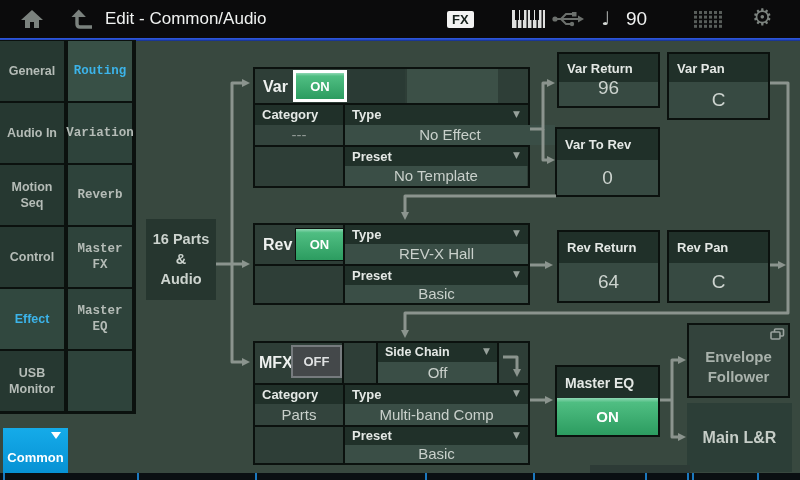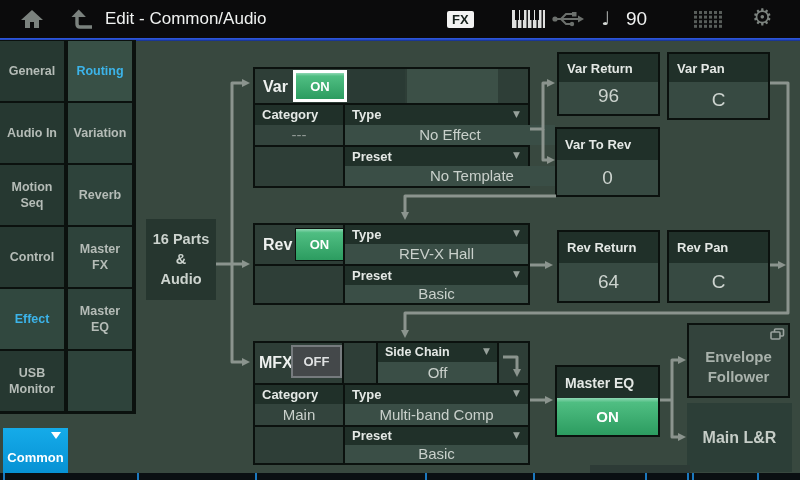--- a/index.html
+++ b/index.html
@@ -11,21 +11,21 @@
   #blueline{position:absolute;left:0;top:38px;width:800px;height:3px;
             background:linear-gradient(180deg,#2f5ae0 0%,#2347c2 60%,#132a7a 100%);}
   .tb-title{color:#f0f2f1;font-size:17px;line-height:38px;}
   .fx-badge{background:#f2f2f2;color:#16201c;font-weight:bold;font-size:13px;
             border-radius:2px;padding:1px 5px;line-height:15px;}
   .glyphfont{font-family:"DejaVu Sans",sans-serif;}
   
   .tab{position:absolute;width:64px;height:60px;display:flex;align-items:center;justify-content:center;
        text-align:center;font-size:12.5px;font-weight:bold;color:#b5bcb7;white-space:pre-line;line-height:16px;}
   .tab.c1{background:#263831;}
-  .tab.c2{background:#2e433b;}
+  .tab.c2{background:#2e433b;font-family:Liberation Mono, monospace;}
   .tab.c1.sel{background:#31483f;color:#3cb4ea;}
   .tab.c2.sel{background:#385046;color:#3cb4ea;}
   #sidebar-bg{position:absolute;left:0;top:40px;width:136px;height:374px;background:#0b110e;}
   
   .box{position:absolute;background:#2e3e37;border:2px solid #0b110e;box-sizing:border-box;}
   .hdr{position:absolute;background:#203029;color:#e4e8e5;font-weight:bold;font-size:13px;
        padding-left:7px;box-sizing:border-box;overflow:hidden;white-space:nowrap;}
   .val{position:absolute;background:#3a4e46;color:#c9d0cb;font-size:15px;text-align:center;overflow:hidden;white-space:nowrap;}
   .mut{color:#8f9894;}
   .vdiv{position:absolute;background:#0b110e;width:2px;}
@@ -165,21 +165,21 @@
     <div class="hdiv" style="left:0;top:34px;width:273px;"></div>
     <div class="hdr" style="left:0;top:36px;width:88px;height:20px;line-height:20px;">Category</div>
     <div class="val mut" style="left:0;top:56px;width:88px;height:20px;line-height:20px;background:#33443d;">---</div>
     <div class="vdiv" style="left:88px;top:36px;height:81px;"></div>
     <div class="hdr" style="left:90px;top:36px;width:183px;height:20px;line-height:20px;">Type</div>
     <span class="tri" style="left:258px;top:41px;">▼</span>
     <div class="val" style="left:90px;top:56px;width:210px;height:20px;line-height:20px;">No Effect</div>
     <div class="hdiv" style="left:0;top:76px;width:273px;"></div>
     <div class="hdr" style="left:90px;top:78px;width:183px;height:19px;line-height:19px;">Preset</div>
     <span class="tri" style="left:258px;top:82px;">▼</span>
-    <div class="val" style="left:90px;top:97px;width:182px;height:20px;line-height:20px;padding-left:36px;">No Template</div>
+    <div class="val" style="left:90px;top:97px;width:182px;height:20px;line-height:20px;">No Template</div>
   </div>
 
   <div class="box" style="left:253px;top:223px;width:277px;height:82px;">
     <div class="fxlabel" style="left:8px;top:11px;">Rev</div>
     <div class="onbtn" style="left:40px;top:3px;width:49px;height:33px;">ON</div>
     <div class="vdiv" style="left:88px;top:0;height:78px;"></div>
     <div class="hdr" style="left:90px;top:0;width:183px;height:19px;line-height:19px;">Type</div>
     <span class="tri" style="left:258px;top:4px;">▼</span>
     <div class="val" style="left:90px;top:19px;width:183px;height:20px;line-height:20px;">REV-X Hall</div>
     <div class="hdiv" style="left:0;top:39px;width:273px;"></div>
@@ -192,32 +192,32 @@
     <div class="fxlabel" style="left:4px;top:11px;">MFX</div>
     <div class="offbtn" style="left:36px;top:2px;width:51px;height:33px;">OFF</div>
     <div class="vdiv" style="left:87px;top:0;height:40px;"></div>
     <div class="vdiv" style="left:121px;top:0;height:40px;"></div>
     <div class="hdr" style="left:123px;top:0;width:119px;height:19px;line-height:19px;font-size:12.5px;">Side Chain</div>
     <span class="tri" style="left:228px;top:4px;">▼</span>
     <div class="val" style="left:123px;top:19px;width:119px;height:21px;line-height:21px;">Off</div>
     <div class="vdiv" style="left:242px;top:0;height:40px;"></div>
     <div class="hdiv" style="left:0;top:40px;width:273px;"></div>
     <div class="hdr" style="left:0;top:42px;width:88px;height:19px;line-height:19px;">Category</div>
-    <div class="val" style="left:0;top:61px;width:88px;height:21px;line-height:21px;background:#33443d;">Main</div>
+    <div class="val" style="left:0;top:61px;width:88px;height:21px;line-height:21px;background:#33443d;">Parts</div>
     <div class="vdiv" style="left:88px;top:42px;height:78px;"></div>
     <div class="hdr" style="left:90px;top:42px;width:183px;height:19px;line-height:19px;">Type</div>
     <span class="tri" style="left:258px;top:46px;">▼</span>
     <div class="val" style="left:90px;top:61px;width:183px;height:21px;line-height:21px;">Multi-band Comp</div>
     <div class="hdiv" style="left:0;top:82px;width:273px;"></div>
     <div class="hdr" style="left:90px;top:84px;width:183px;height:18px;line-height:18px;">Preset</div>
     <span class="tri" style="left:258px;top:88px;">▼</span>
     <div class="val" style="left:90px;top:102px;width:183px;height:18px;line-height:18px;">Basic</div>
   </div>
 
-  <div class="pbox" style="left:557px;top:52px;width:103px;height:64px;">
+  <div class="pbox" style="left:557px;top:52px;width:103px;height:56px;">
     <div class="ph" style="height:28px;">Var Return</div>
     <div class="pv" style="height:36px;">96</div>
   </div>
   <div class="pbox" style="left:667px;top:52px;width:103px;height:68px;">
     <div class="ph" style="height:28px;text-align:right;">Var Pan</div>
     <div class="pv" style="height:36px;">C</div>
   </div>
   <div class="pbox" style="left:555px;top:127px;width:105px;height:70px;">
     <div class="ph" style="height:31px;">Var To Rev</div>
     <div class="pv" style="height:35px;">0</div>

